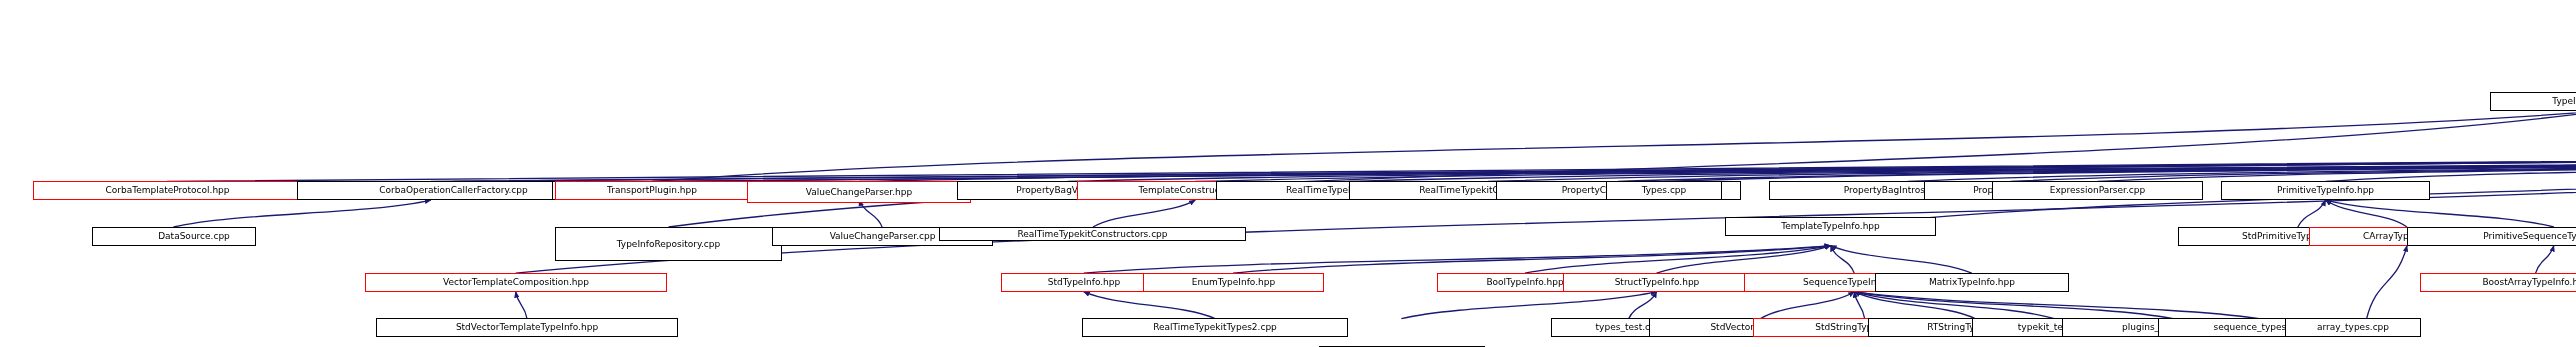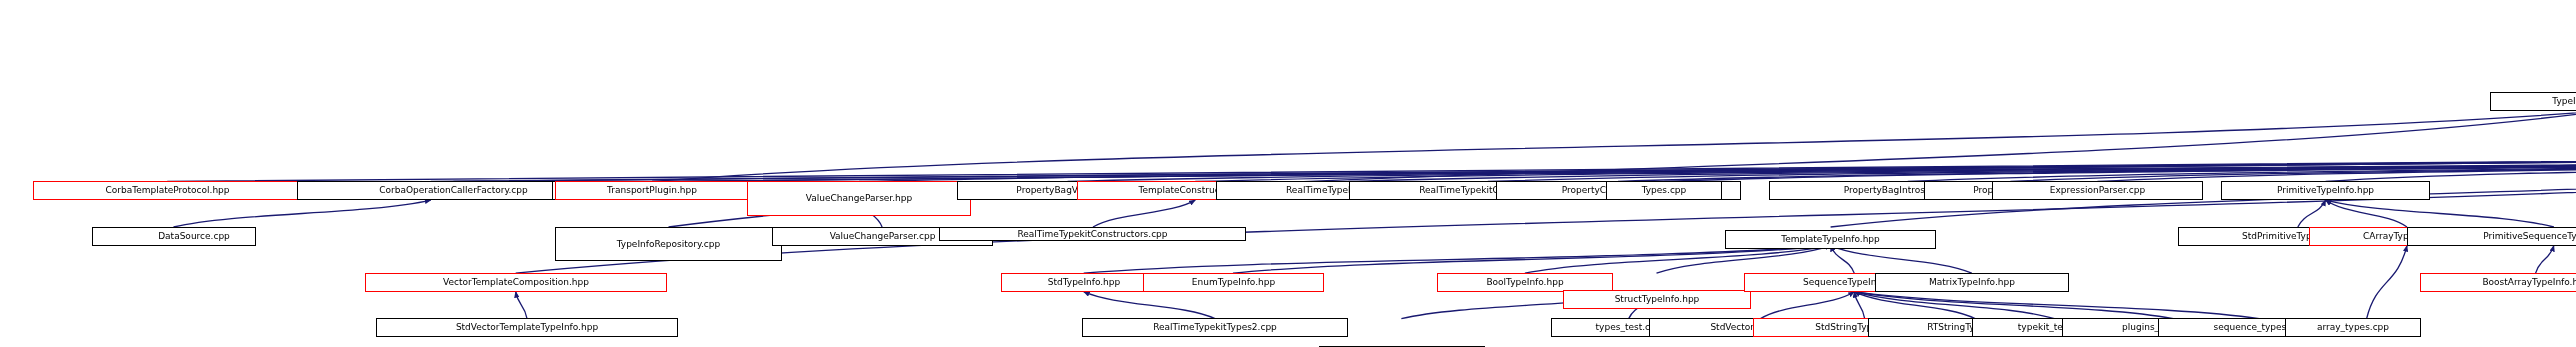--- a/index.html
+++ b/index.html
@@ -98,21 +98,21 @@
       </div>
       <div class="node" style="left: 297px; top: 181px; width: 313px; height: 18.5px;">
         <span>CorbaOperationCallerFactory.cpp</span>
       </div>
       <div class="node" style="left: 552px; top: 181px; width: 217px; height: 18.5px;">
         <span>TaskContextProxy.cpp</span>
       </div>
       <div class="node red" style="left: 555px; top: 181px; width: 194px; height: 18.5px;">
         <span>TransportPlugin.hpp</span>
       </div>
-      <div class="node red" style="left: 747px; top: 181px; width: 224px; height: 35px;">
+      <div class="node red" style="left: 747px; top: 181px; width: 224px; height: 22px;">
         <span>ValueChangeParser.hpp</span>
       </div>
       <div class="node" style="left: 957px; top: 181px; width: 221px; height: 18.5px;">
         <span>PropertyBagVisitor.cpp</span>
       </div>
       <div class="node red" style="left: 1077px; top: 181px; width: 236px; height: 18.5px;">
         <span>TemplateConstructor.hpp</span>
       </div>
       <div class="node" style="left: 1216px; top: 181px; width: 266px; height: 18.5px;">
         <span>RealTimeTypekitGlobals.cpp</span>
@@ -143,21 +143,21 @@
       </div>
       <div class="node" style="left: 555px; top: 227px; width: 227px; height: 34px;">
         <span>TypeInfoRepository.cpp</span>
       </div>
       <div class="node" style="left: 772px; top: 227px; width: 221px; height: 18.5px;">
         <span>ValueChangeParser.cpp</span>
       </div>
       <div class="node" style="left: 939px; top: 227px; width: 307px; height: 14px;">
         <span>RealTimeTypekitConstructors.cpp</span>
       </div>
-      <div class="node" style="left: 1725px; top: 230px; width: 211px; height: 18.5px;">
+      <div class="node" style="left: 1725px; top: 217px; width: 211px; height: 18.5px;">
         <span>TemplateTypeInfo.hpp</span>
       </div>
       <div class="node" style="left: 2178px; top: 227px; width: 240px; height: 18.5px;">
         <span>StdPrimitiveTypeInfo.hpp</span>
       </div>
       <div class="node red" style="left: 2309px; top: 227px; width: 196px; height: 18.5px;">
         <span>CArrayTypeInfo.hpp</span>
       </div>
       <div class="node" style="left: 2407px; top: 227px; width: 294px; height: 18.5px;">
         <span>PrimitiveSequenceTypeInfo.hpp</span>
@@ -167,21 +167,21 @@
       </div>
       <div class="node red" style="left: 1001px; top: 273px; width: 166px; height: 18.5px;">
         <span>StdTypeInfo.hpp</span>
       </div>
       <div class="node red" style="left: 1143px; top: 273px; width: 181px; height: 18.5px;">
         <span>EnumTypeInfo.hpp</span>
       </div>
       <div class="node red" style="left: 1437px; top: 273px; width: 176px; height: 18.5px;">
         <span>BoolTypeInfo.hpp</span>
       </div>
-      <div class="node red" style="left: 1563px; top: 273px; width: 188px; height: 18.5px; margin-top: 17px;">
+      <div class="node red" style="left: 1563px; top: 273px; width: 188px; height: 18.5px;">
         <span>StructTypeInfo.hpp</span>
       </div>
       <div class="node red" style="left: 1744px; top: 273px; width: 220px; height: 18.5px;">
         <span>SequenceTypeInfo.hpp</span>
       </div>
       <div class="node" style="left: 1875px; top: 273px; width: 194px; height: 18.5px;">
         <span>MatrixTypeInfo.hpp</span>
       </div>
       <div class="node red" style="left: 2420px; top: 273px; width: 232px; height: 18.5px;">
         <span>BoostArrayTypeInfo.hpp</span>

